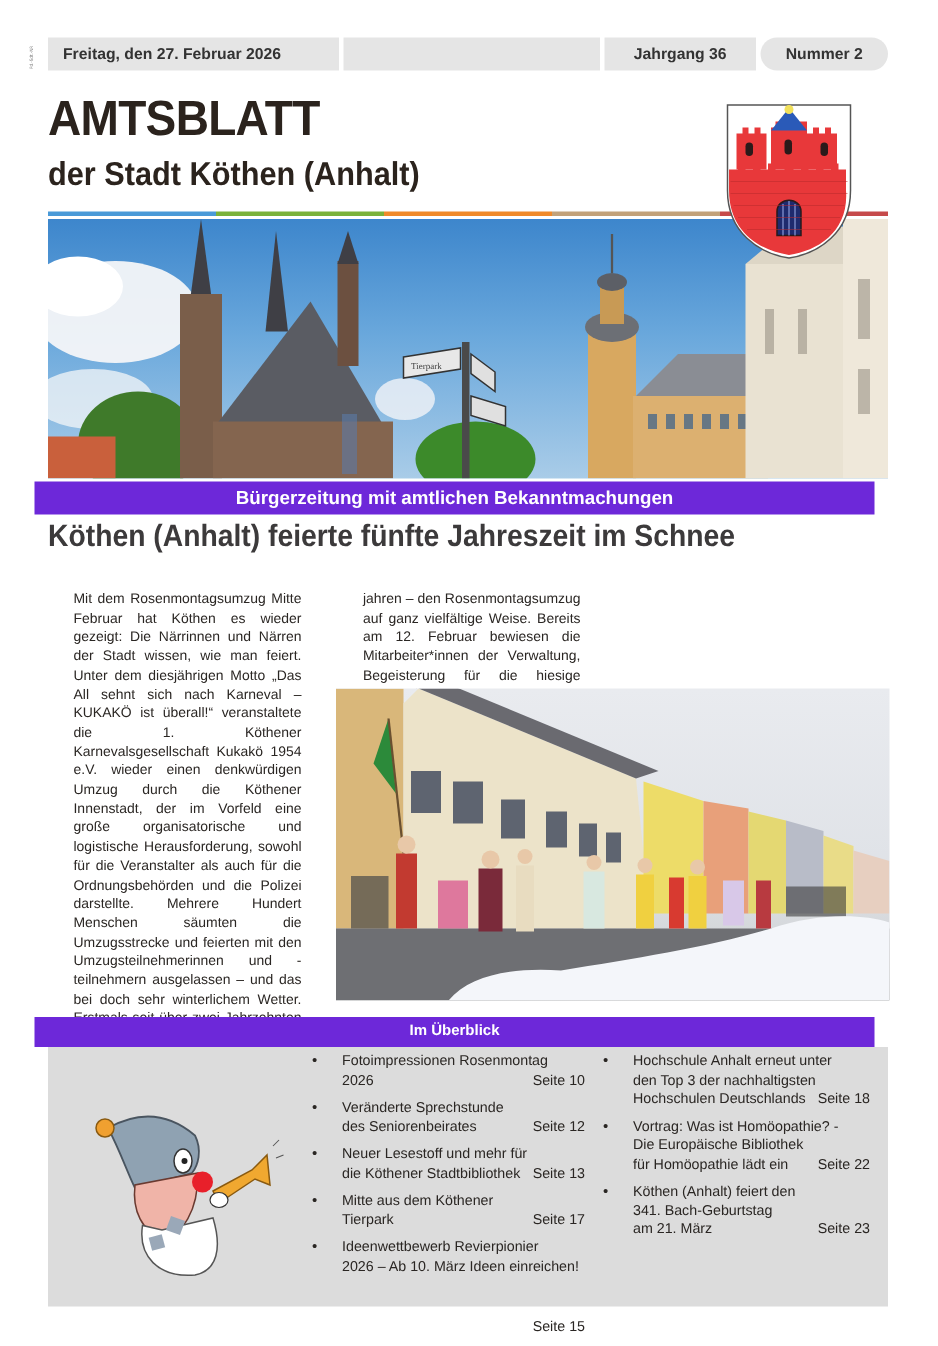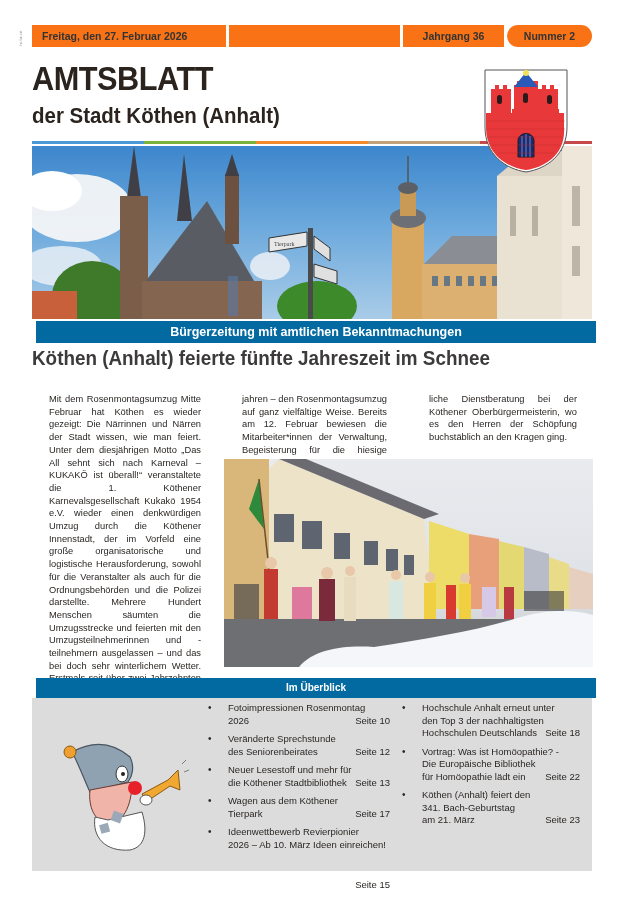--- a/index.html
+++ b/index.html
@@ -2,37 +2,37 @@
 <html><head>
 <meta charset="utf-8">
 <style>
   * { box-sizing: border-box; margin: 0; padding: 0; }
   html, body { width: 625px; height: 897px; background: #ffffff; overflow: hidden; }
   body { font-family: "DejaVu Sans Condensed", "Liberation Sans", sans-serif; color: #2a2623; position: relative; }
 
   .side-code { position: absolute; left: 19px; top: 24px; width: 8px; height: 22px; font-size: 3px; color: #777; writing-mode: vertical-rl; transform: rotate(180deg); }
 
   .header-strip { position: absolute; top: 25px; left: 32px; width: 560px; height: 22px; display: flex; gap: 3px; }
-  .header-strip .cell { background: #f97316; height: 22px; display: flex; align-items: center; font-size: 10.5px; font-weight: bold; color: #333; font-family: "Liberation Sans", sans-serif; }
+  .header-strip .cell { background: #e5e5e5; height: 22px; display: flex; align-items: center; font-size: 10.5px; font-weight: bold; color: #333; font-family: "Liberation Sans", sans-serif; }
   .cell-date { width: 194px; padding-left: 10px; }
   .cell-empty { width: 171px; }
   .cell-jahr { width: 101px; justify-content: center; }
   .cell-num { width: 85px; justify-content: center; border-radius: 11px; }
 
   .title-main { position: absolute; left: 32px; top: 60px; font-family: "Liberation Sans", sans-serif; font-size: 33px; font-weight: bold; color: #2b231d; letter-spacing: -0.5px; transform: scaleX(0.93); transform-origin: left; }
   .title-sub { position: absolute; left: 32px; top: 103px; font-family: "Liberation Sans", sans-serif; font-size: 22px; font-weight: bold; color: #2b231d; transform: scaleX(0.93); transform-origin: left; }
 
   .crest { position: absolute; left: 484px; top: 69px; width: 84px; height: 104px; z-index: 5; }
 
   .color-bar { position: absolute; top: 141px; left: 32px; width: 560px; height: 3px; display: flex; }
   .color-bar div { flex: 1; height: 3px; }
 
   .hero { position: absolute; top: 146px; left: 32px; width: 560px; height: 173px; overflow: hidden; background: linear-gradient(180deg, #3d86cc 0%, #6aa8dc 45%, #a9cce8 100%); }
 
-  .band { position: absolute; left: 36px; width: 560px; background: #0369a1; color: #ffffff; text-align: center; font-family: "Liberation Sans", sans-serif; font-weight: bold; }
+  .band { position: absolute; left: 23px; width: 560px; background: #6d28d9; color: #ffffff; text-align: center; font-family: "Liberation Sans", sans-serif; font-weight: bold; }
   .band-1 { top: 321px; height: 22px; font-size: 12.5px; line-height: 22px; }
   .band-2 { top: 678px; height: 20px; font-size: 10px; line-height: 20px; }
 
   .headline { position: absolute; left: 32px; top: 346px; font-family: "Liberation Sans", sans-serif; font-size: 20.5px; font-weight: bold; color: #3c3a3b; transform: scaleX(0.92); transform-origin: left; white-space: nowrap; }
 
   .col { position: absolute; font-family: "Liberation Sans", sans-serif; font-size: 9.3px; line-height: 12.7px; color: #2a2623; text-align: justify; }
   .col p { margin: 16px; }
   .col-1 { left: 33px; top: 377px; width: 184px; }
   .col-2 { left: 226px; top: 377px; width: 177px; }
   .col-3 { left: 413px; top: 377px; width: 180px; }
@@ -166,21 +166,20 @@
 
 <h1 class="headline">Köthen (Anhalt) feierte fünfte Jahreszeit im Schnee</h1>
 
 <div class="col col-1">
   <p>Mit dem Rosenmontagsumzug Mitte Februar hat Köthen es wieder gezeigt: Die Närrinnen und Närren der Stadt wissen, wie man feiert. Unter dem diesjährigen Motto „Das All sehnt sich nach Karneval – KUKAKÖ ist überall!“ veranstaltete die 1. Köthener Karnevalsgesellschaft Kukakö 1954 e.V. wieder einen denkwürdigen Umzug durch die Köthener Innenstadt, der im Vorfeld eine große organisatorische und logistische Herausforderung, sowohl für die Veranstalter als auch für die Ordnungsbehörden und die Polizei darstellte. Mehrere Hundert Menschen säumten die Umzugsstrecke und feierten mit den Umzugsteilnehmerinnen und -teilnehmern ausgelassen – und das bei doch sehr winterlichem Wetter. Erstmals seit über zwei Jahrzehnten schneite es am Rosenmontag in der Bachstadt.</p>
 </div>
 <div class="col col-2">
   <p>jahren – den Rosenmontagsumzug auf ganz vielfältige Weise. Bereits am 12. Februar bewiesen die Mitarbeiter*innen der Verwaltung, Begeisterung für die hiesige Karnevalstradition. So stürmten zur Weiberfastnacht einige Damen die wöchent-</p>
 </div>
 <div class="col col-3">
-  <p>liche Dienstberatung bei der Köthener Oberbürgermeisterin, wo es den Herren der Schöpfung buchstäblich an den Kragen ging.</p>
 </div>
 
 <div class="photo2">
   <svg width="369" height="208" viewBox="0 0 369 208">
 
     <rect x="0" y="0" width="45" height="160" fill="#d9b77a"></rect>
     <polygon points="45,10 55,0 200,60 210,160 45,160" fill="#ece3c9"></polygon>
     <polygon points="55,0 200,60 215,55 70,-5" fill="#6a6a70"></polygon>
     <g fill="#5e6470">
       <rect x="50" y="55" width="20" height="28"></rect>
@@ -267,21 +266,21 @@
       <span class="page inline">Seite 12</span>
     </li>
     <li>
       <span class="bullet">•</span>
       <span>Neuer Lesestoff und mehr für</span><br>
       <span>die Köthener Stadtbibliothek</span>
       <span class="page inline">Seite 13</span>
     </li>
     <li>
       <span class="bullet">•</span>
-      <span>Wagen aus dem Köthener</span><br>
+      <span>Mitte aus dem Köthener</span><br>
       <span>Tierpark</span>
       <span class="page inline">Seite 17</span>
     </li>
     <li>
       <span class="bullet">•</span>
       <span>Ideenwettbewerb Revierpionier</span><br>
       <span>2026 – Ab 10. März Ideen einreichen!</span>
       <span class="page">Seite 15</span>
     </li>
   </ul>

